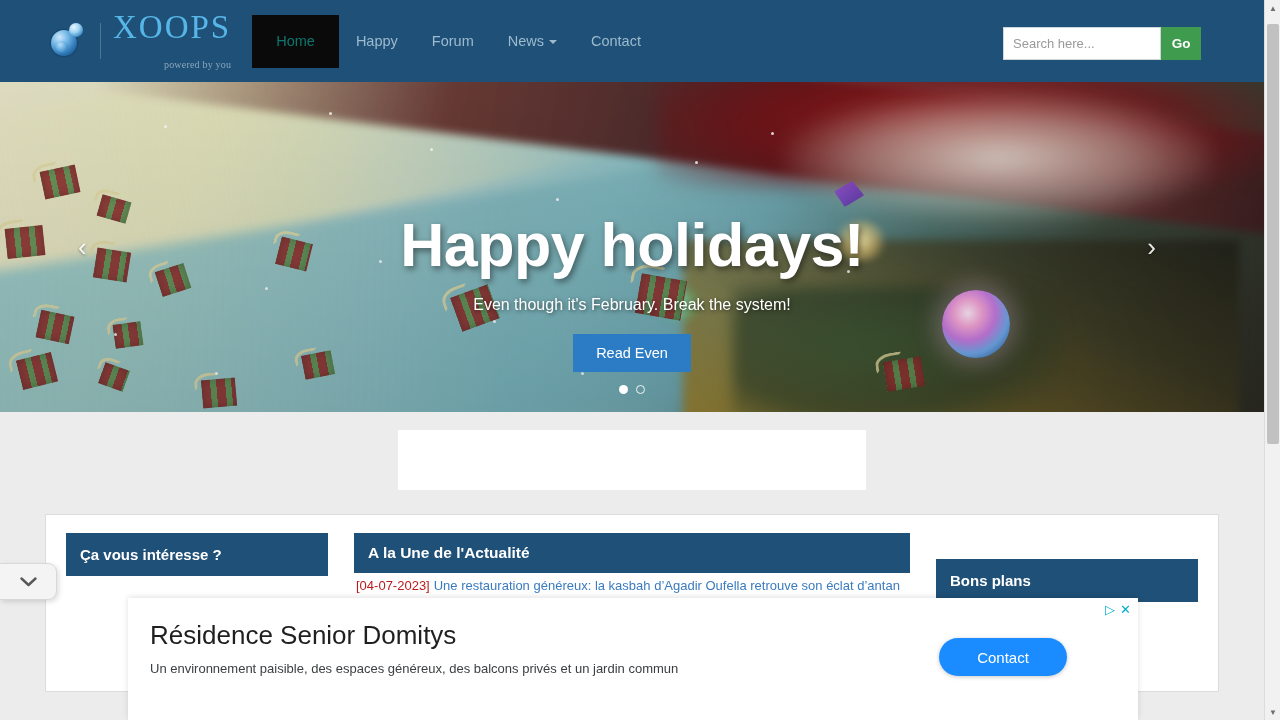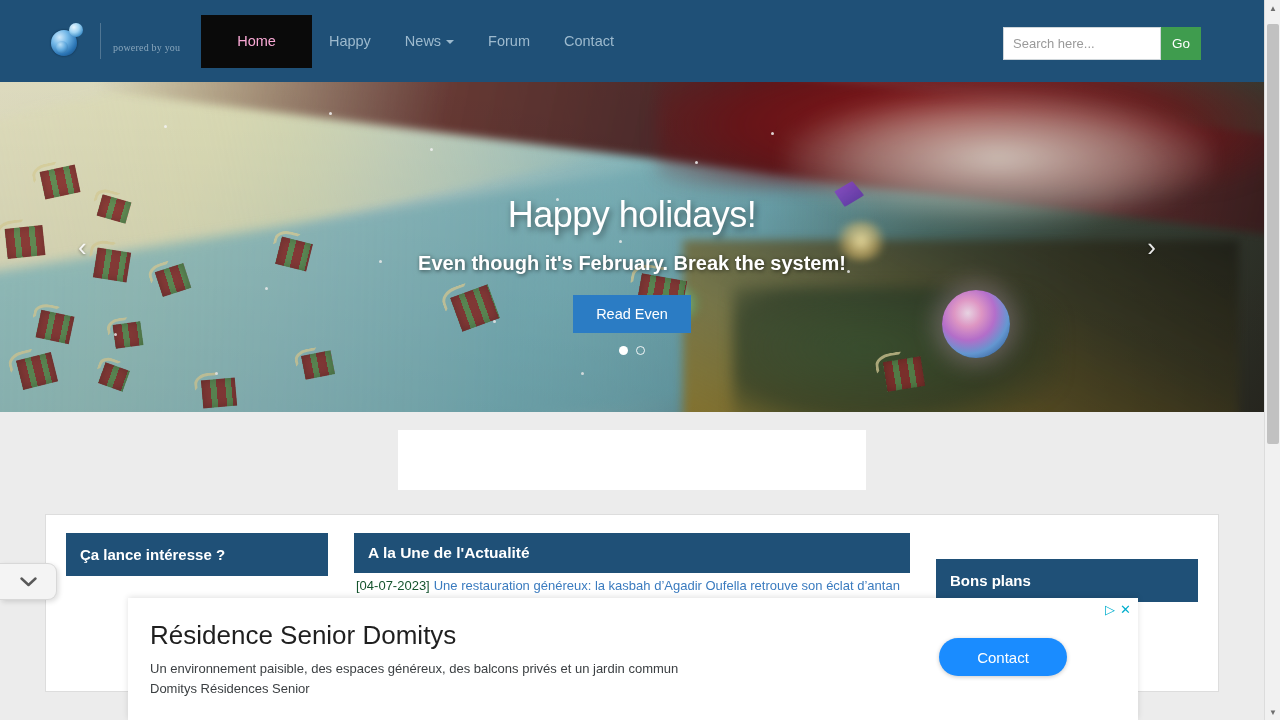--- a/index.html
+++ b/index.html
@@ -78,22 +78,22 @@
     font-size: 14.5px;
     padding: 0 17px;
     height: 53px;
     line-height: 53px;
     text-decoration: none;
     white-space: nowrap;
     display: inline-block;
   }
   .nav-item.active {
     background: #0a0a0a;
-    color: #f9a8d4;
-    padding: 0 36px;
+    color: #0f766e;
+    padding: 0 24px;
   }
   .caret {
     display: inline-block;
     margin-left: 5px;
     width: 0; height: 0;
     border-left: 4px solid transparent;
     border-right: 4px solid transparent;
     border-top: 4px solid #9dbace;
     vertical-align: 2px;
   }
@@ -115,20 +115,21 @@
   }
   .search-input::placeholder { color: #9a9a9a; }
   .search-go {
     width: 40px; height: 33px;
     background: #3f9c4e;
     border: none;
     color: #fff;
     font-size: 13.5px;
     cursor: pointer;
     font-family: "Liberation Sans", sans-serif;
+    font-weight: bold;
   }
 
   
   .hero {
     position: relative;
     height: 330px;
     overflow: hidden;
     background: #6d8e8b;
   }
   .hero-art { position: absolute; inset: 0; }
@@ -218,32 +219,32 @@
   }
   .hero-overlay {
     position: absolute; inset: 0;
     background: linear-gradient(180deg, rgba(0,0,0,.04), rgba(0,0,0,.12));
   }
   .hero-content {
     position: absolute; left: 0; right: 0; top: 112px;
     text-align: center; z-index: 4;
   }
   .hero-title {
-    margin: 0;
-    font-size: 36px;
-    font-weight: normal;
+    margin: 16px;
+    font-size: 61px;
+    font-weight: bold;
     color: #ffffff;
     letter-spacing: -0.5px;
     text-shadow: 2px 3px 6px rgba(0,0,0,.45);
     font-family: "Liberation Sans", sans-serif;
   }
   .hero-sub {
     margin: 16px 0 0 0;
-    font-size: 20px;
-    font-weight: bold;
+    font-size: 16px;
+    font-weight: normal;
     color: #ffffff;
     text-shadow: 1px 1px 4px rgba(0,0,0,.6);
   }
   .hero-btn {
     display: inline-block;
     margin-top: 20px;
     background: #2b7cc4;
     color: #ffffff;
     font-size: 14.5px;
     padding: 11px 23px;
@@ -299,21 +300,21 @@
   .block-head.mid { padding: 11px 14px; font-size: 15.5px; }
   .news-list { margin: 0; padding: 0; list-style: none; }
   .news-item {
     font-size: 13px;
     color: #333333;
     padding: 5px 2px 5px 2px;
     border-bottom: 1px solid #f0f0f0;
     white-space: nowrap;
     overflow: hidden;
   }
-  .news-date { color: #14532d; text-align: center; }
+  .news-date { color: #b91c1c; text-align: center; }
   .news-link { color: #3a7bbf; text-decoration: none; margin-left: 4px; }
 
   
   .side-tab {
     position: absolute;
     left: 0; top: 563px;
     width: 57px; height: 37px;
     background: #f4f4f4;
     border: 1px solid #d8d8d8;
     border-left: none;
@@ -386,29 +387,30 @@
     <div class="site-header">
 
       <div class="brand">
         <div class="logo-mark">
           <span class="ball b1"></span>
           <span class="ball b2"></span>
           <span class="ball b3"></span>
         </div>
         <div class="brand-sep"></div>
         <div class="brand-text">
+          <span class="brand-name">XOOPS</span>
           <span class="brand-tag">powered by you</span>
         </div>
       </div>
 
       <nav class="main-nav">
         <a class="nav-item active" href="#">Home</a>
         <a class="nav-item" href="#">Happy</a>
+        <a class="nav-item" href="#">Forum</a>
         <a class="nav-item" href="#"><span>News</span><i class="caret"></i></a>
-        <a class="nav-item" href="#">Forum</a>
         <a class="nav-item" href="#">Contact</a>
       </nav>
 
       <div class="search-area">
         <input class="search-input" type="text" placeholder="Search here..." style="">
         <button class="search-go">Go</button>
       </div>
     </div>
 
     <div class="hero">
@@ -474,21 +476,21 @@
         </div>
       </div>
     </div>
 
     <div class="band-gray">
       <div class="ad-slot-top"></div>
 
       <div class="content-card">
 
         <div class="col-left">
-          <div class="block-head">Ça lance intéresse ?</div>
+          <div class="block-head">Ça vous intéresse ?</div>
         </div>
 
         <div class="col-mid">
           <div class="block-head mid">A la Une de l'Actualité</div>
           <ul class="news-list">
             <li class="news-item">
               <span class="news-date">[04-07-2023]</span><a class="news-link" href="#">Une restauration généreux: la kasbah d’Agadir Oufella retrouve son éclat d’antan</a>
             </li>
             <li class="news-item">
               <span class="news-date">[04-07-2023]</span><a class="news-link" href="#">Agadir. Reprise de l’ancien Club Med : plusieurs groupes en lice</a>
@@ -510,21 +512,20 @@
   <div class="side-tab">
     <svg width="17" height="10" viewBox="0 0 17 10">
       <polyline points="1.5,1.5 8.5,8 15.5,1.5" fill="none" stroke="#595959" stroke-width="2.4" stroke-linecap="round" stroke-linejoin="round"></polyline>
     </svg>
   </div>
 
   <div class="bottom-ad">
     <div class="ad-body">
       <h2 class="ad-title">Résidence Senior Domitys</h2>
       <p class="ad-desc">Un environnement paisible, des espaces généreux, des balcons privés et un jardin commun</p>
-      <p class="ad-desc">Domitys Résidences Senior</p>
     </div>
     <div class="ad-cta-wrap">
       <button class="ad-cta">Contact</button>
     </div>
     <div class="ad-corner">
       <span class="glyph">▷</span>
       <span class="glyph">✕</span>
     </div>
   </div>
 

